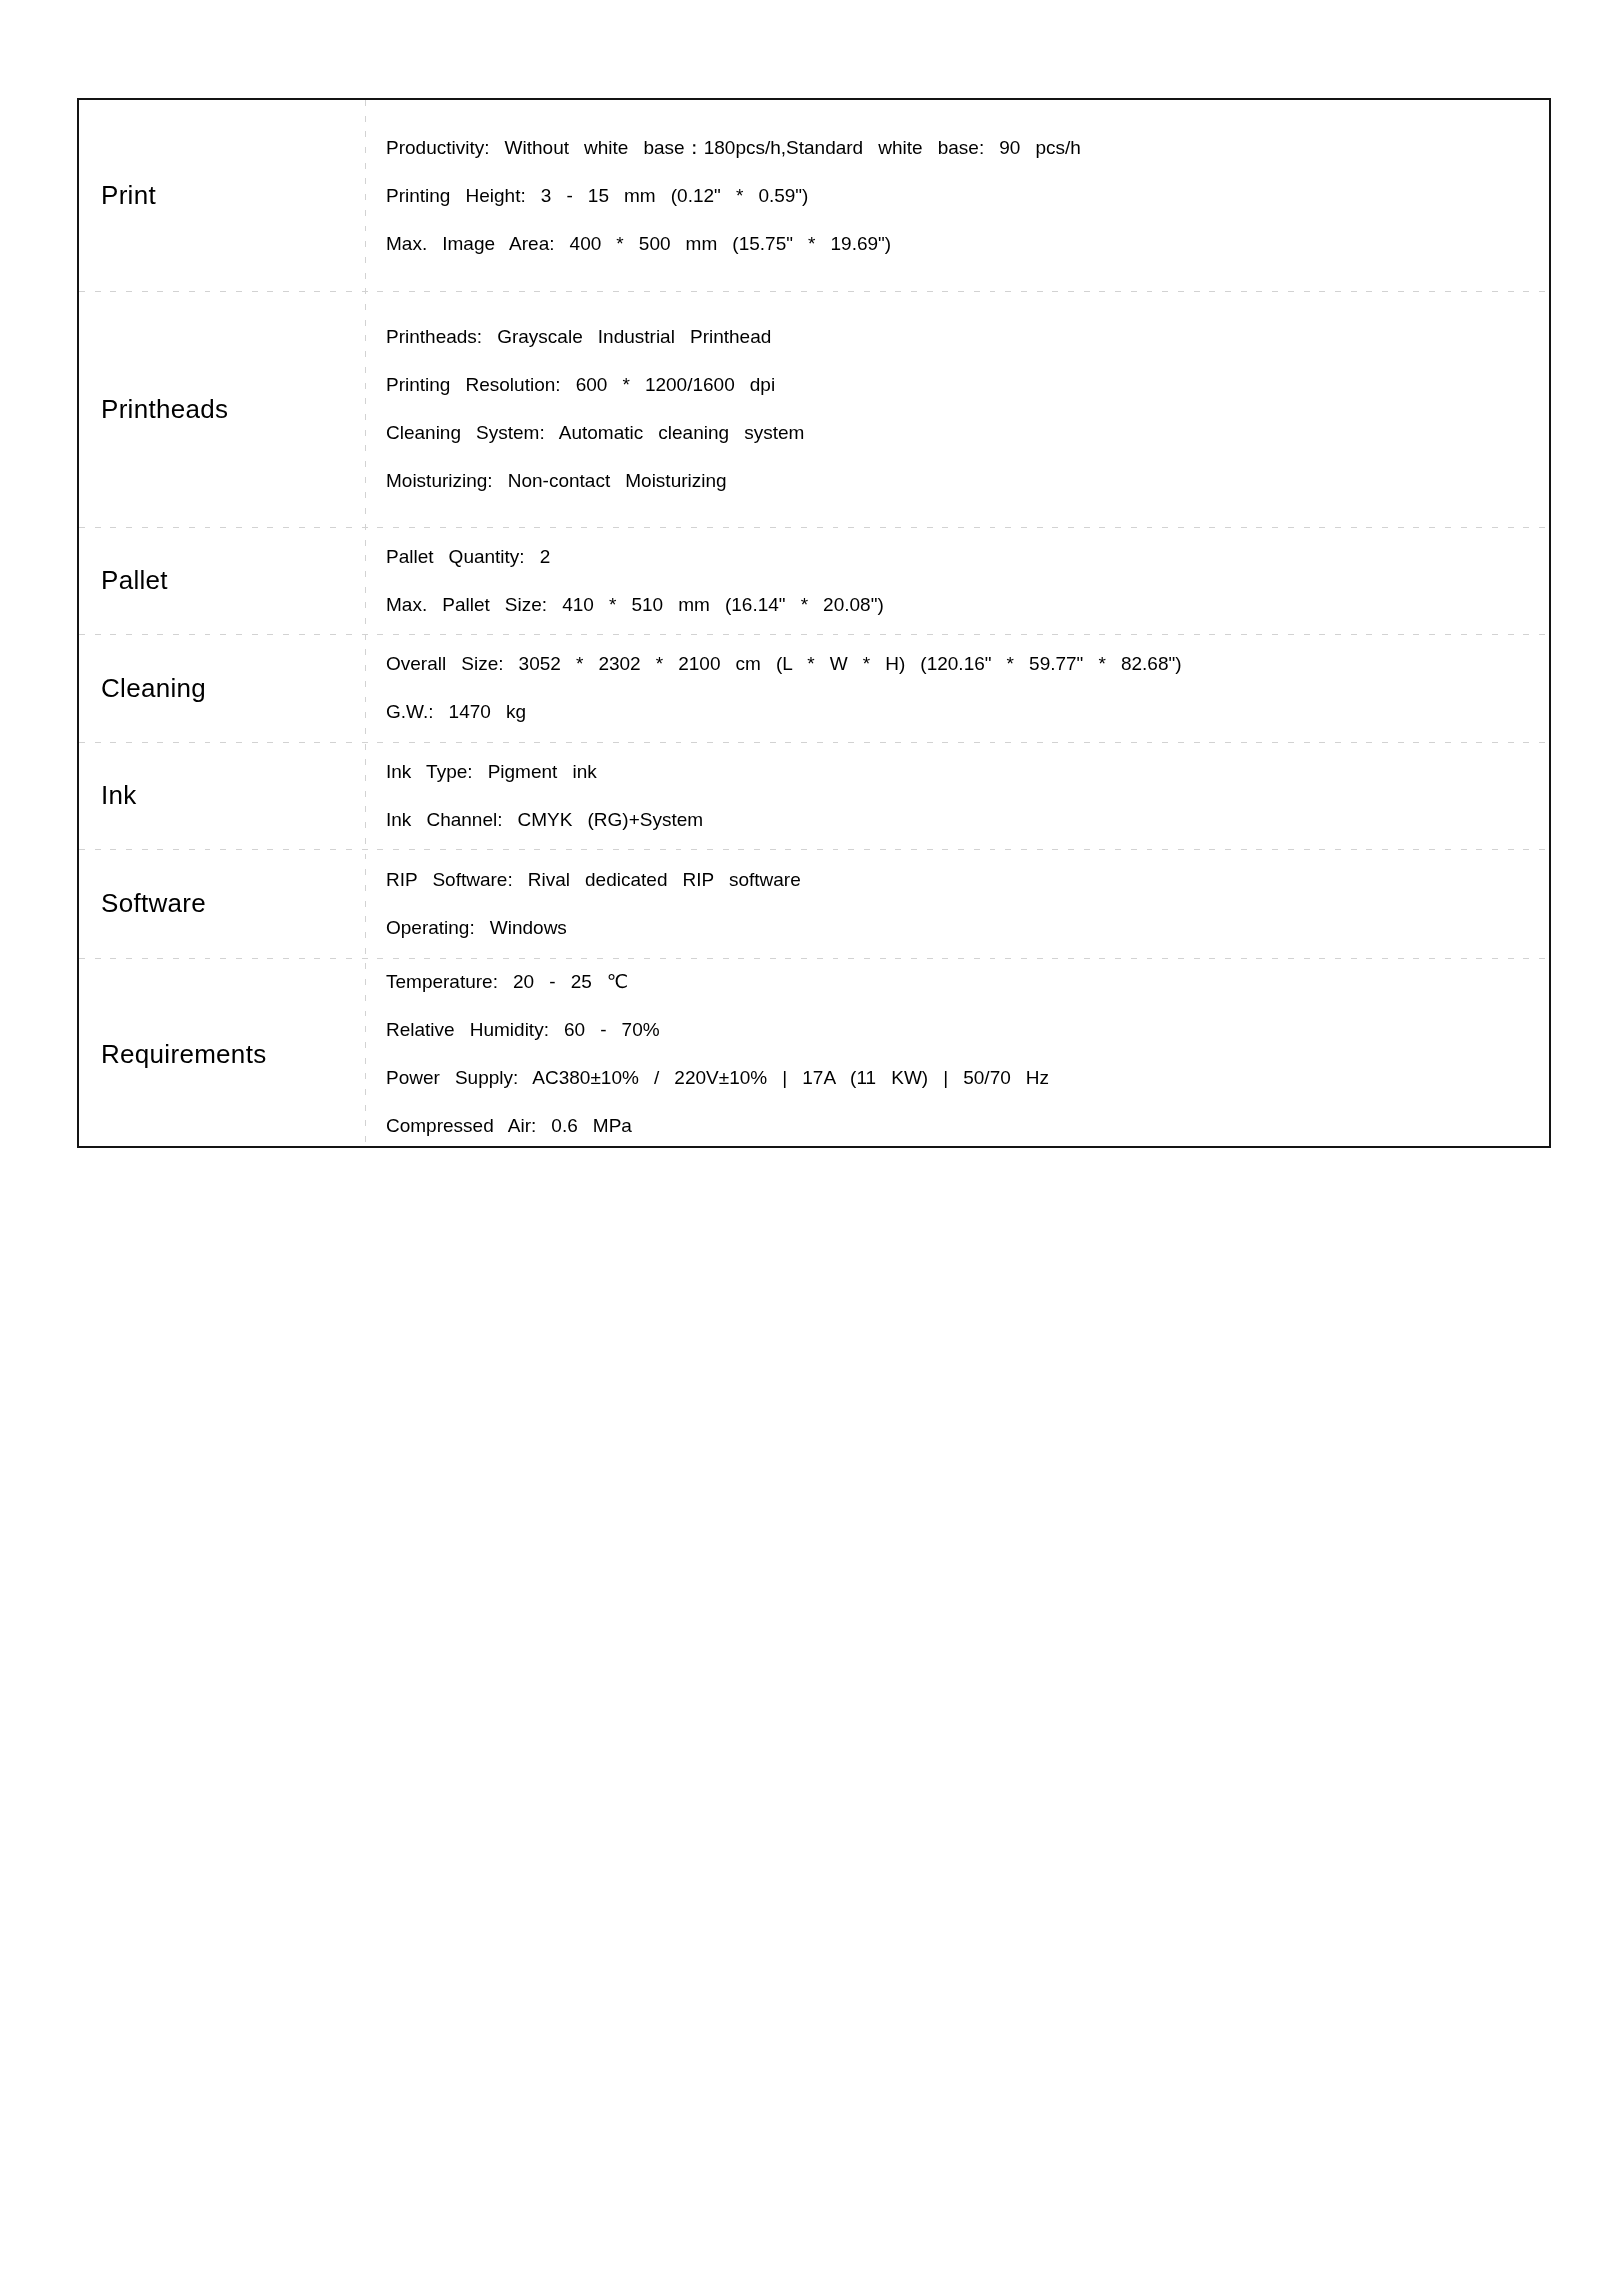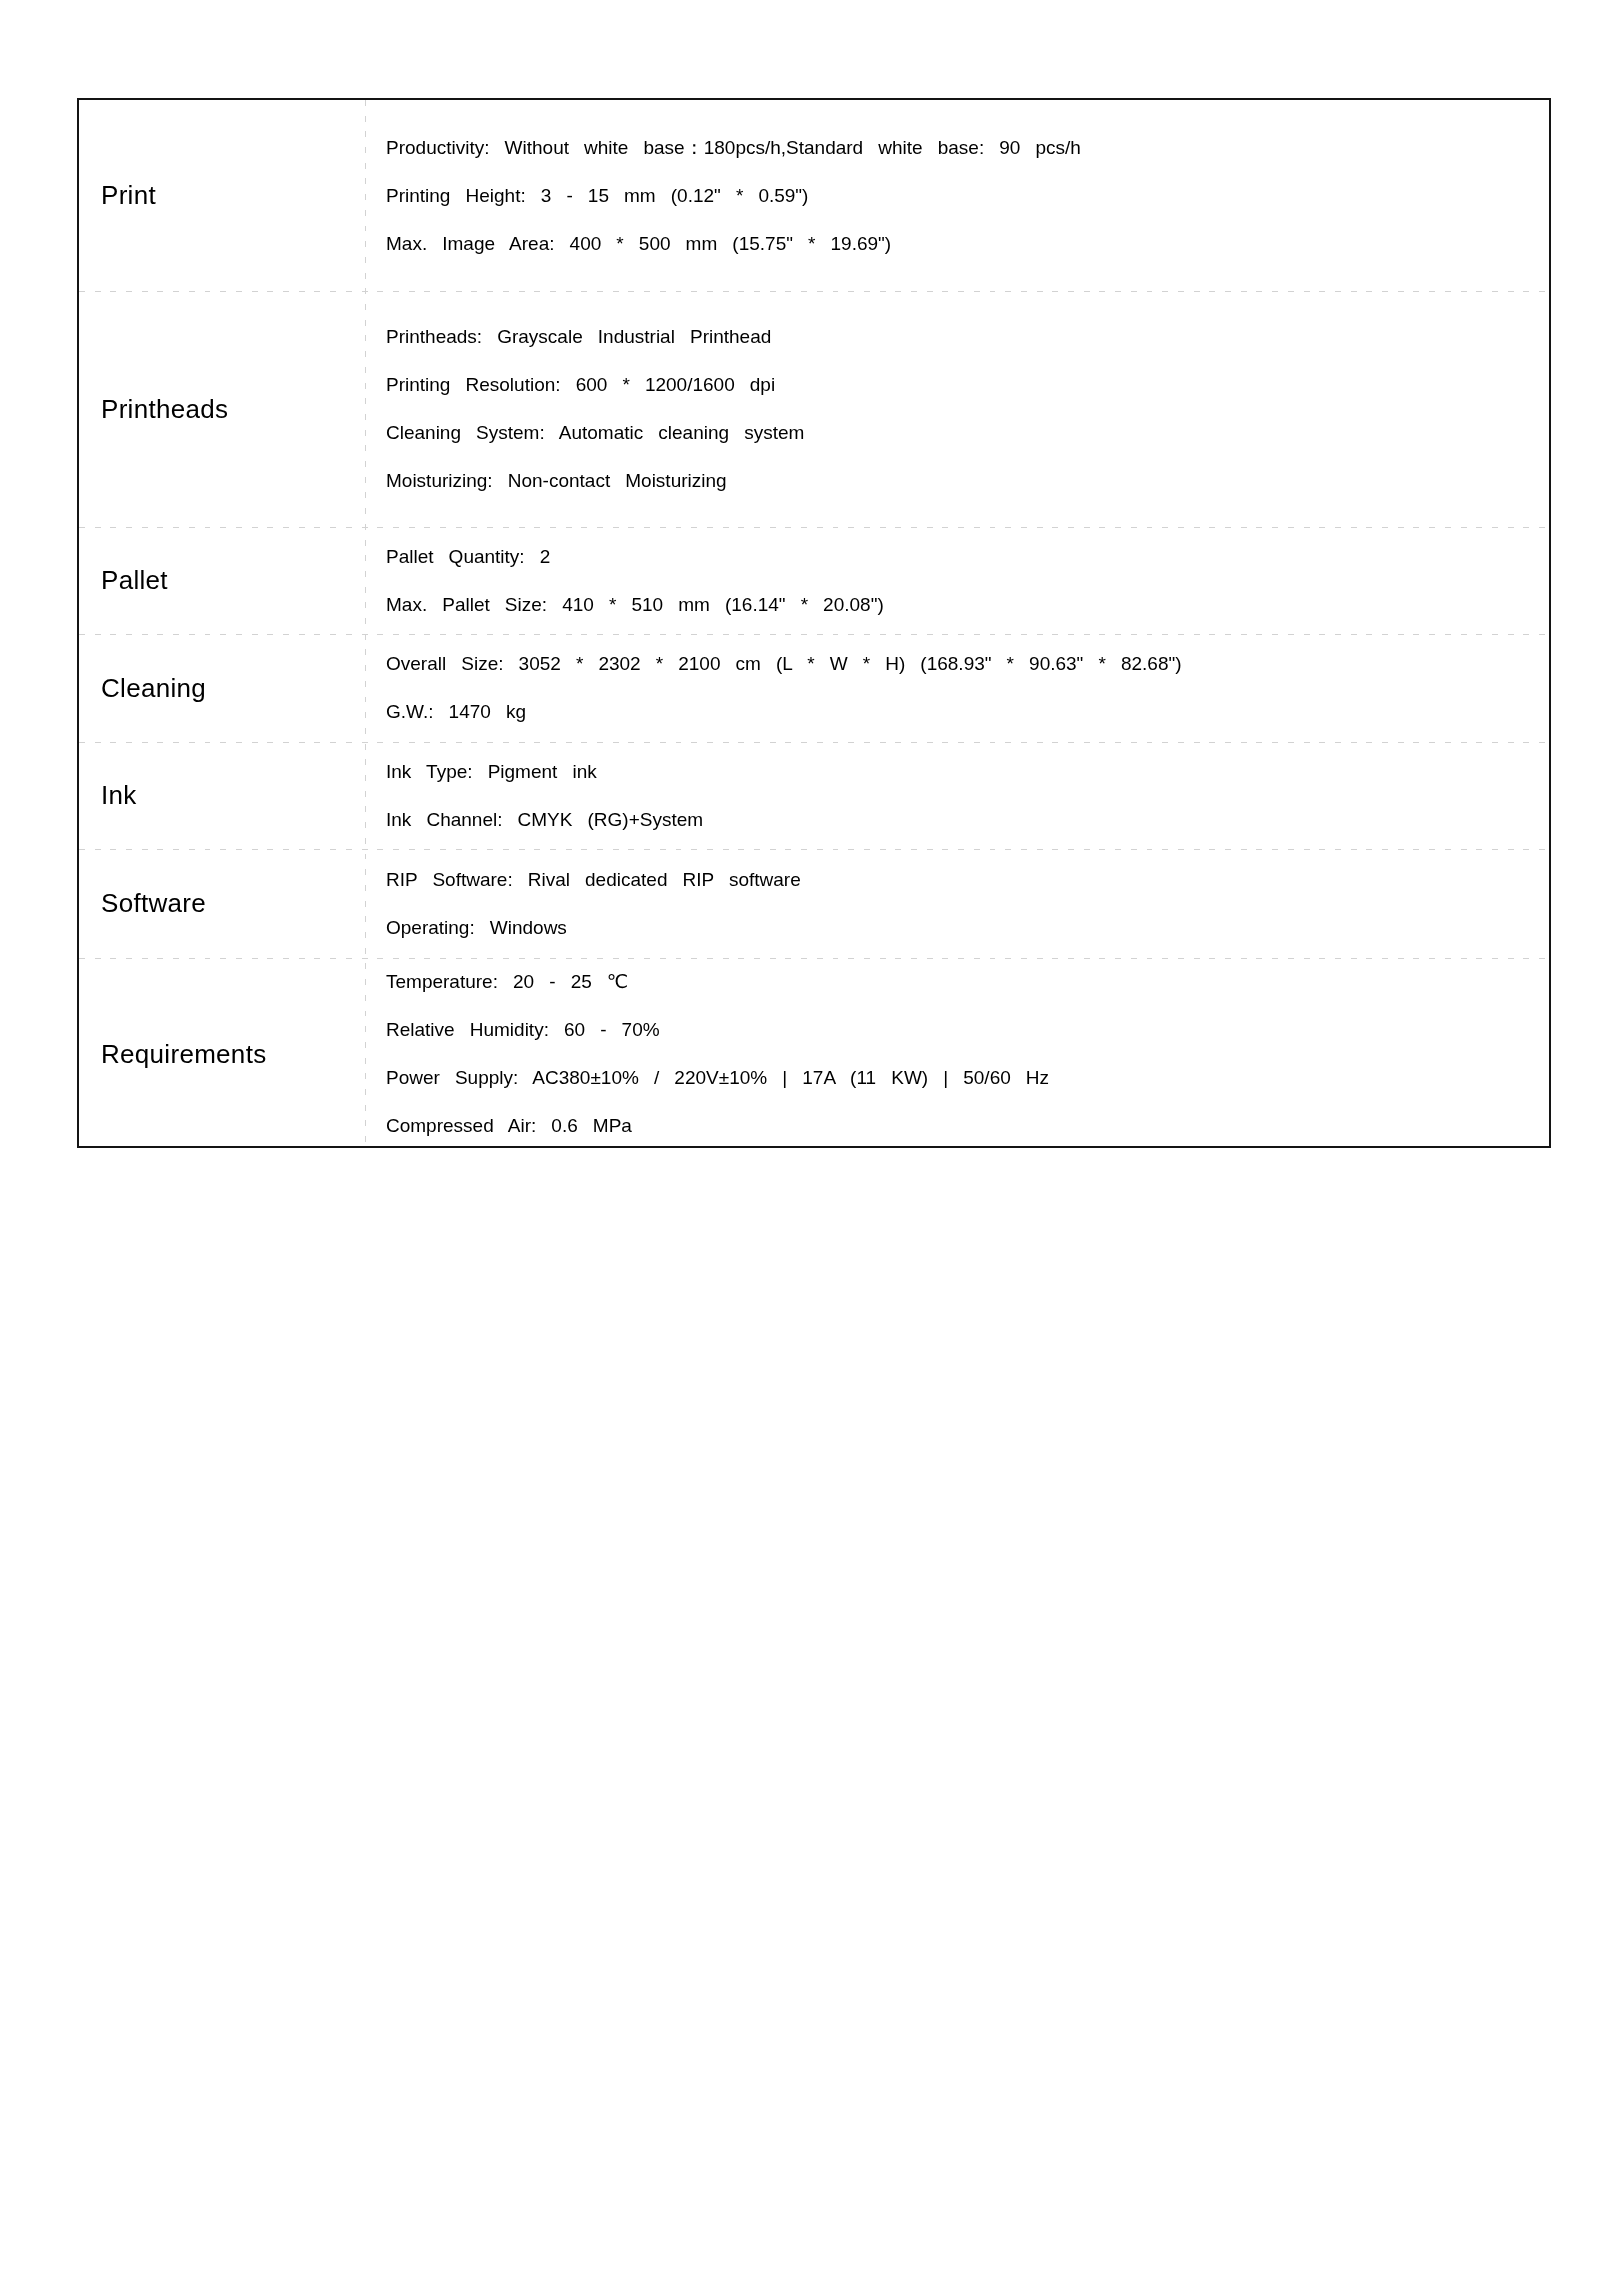--- a/index.html
+++ b/index.html
@@ -113,21 +113,21 @@
       <div class="label-cell">Pallet</div>
       <div class="content-cell">
         <div class="spec-line">Pallet Quantity: 2</div>
         <div class="spec-line">Max. Pallet Size: 410 * 510 mm (16.14" * 20.08")</div>
       </div>
     </div>
 
     <div class="spec-row divided h-machine">
       <div class="label-cell">Cleaning</div>
       <div class="content-cell">
-        <div class="spec-line">Overall Size: 3052 * 2302 * 2100 cm (L * W * H) (168.93" * 90.63" * 82.68")</div>
+        <div class="spec-line">Overall Size: 3052 * 2302 * 2100 cm (L * W * H) (120.16" * 59.77" * 82.68")</div>
         <div class="spec-line">G.W.: 1470 kg</div>
       </div>
     </div>
 
     <div class="spec-row divided h-ink">
       <div class="label-cell">Ink</div>
       <div class="content-cell">
         <div class="spec-line">Ink Type: Pigment ink</div>
         <div class="spec-line">Ink Channel: CMYK (RG)+System</div>
       </div>
@@ -139,20 +139,20 @@
         <div class="spec-line">RIP Software: Rival dedicated RIP software</div>
         <div class="spec-line">Operating: Windows</div>
       </div>
     </div>
 
     <div class="spec-row divided h-requirements">
       <div class="label-cell">Requirements</div>
       <div class="content-cell">
         <div class="spec-line">Temperature: 20 - 25 ℃</div>
         <div class="spec-line">Relative Humidity: 60 - 70%</div>
-        <div class="spec-line">Power Supply: AC380±10% / 220V±10% | 17A (11 KW) | 50/60 Hz</div>
+        <div class="spec-line">Power Supply: AC380±10% / 220V±10% | 17A (11 KW) | 50/70 Hz</div>
         <div class="spec-line">Compressed Air: 0.6 MPa</div>
       </div>
     </div>
 
   </div>
 </div>
 
 
 </body></html>

